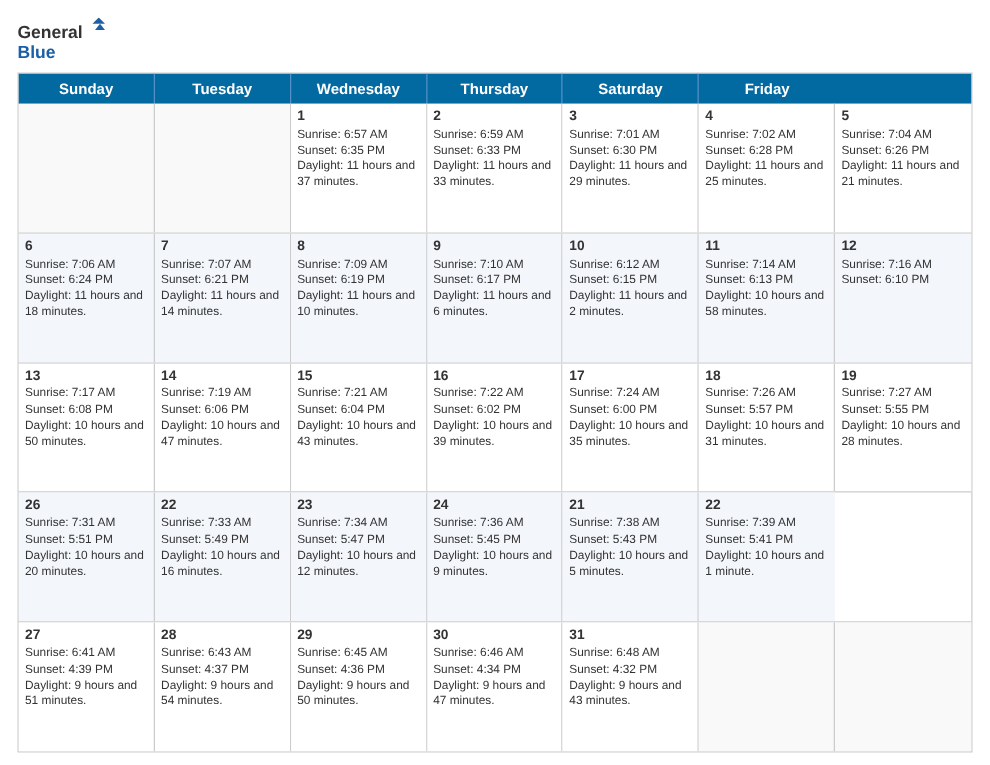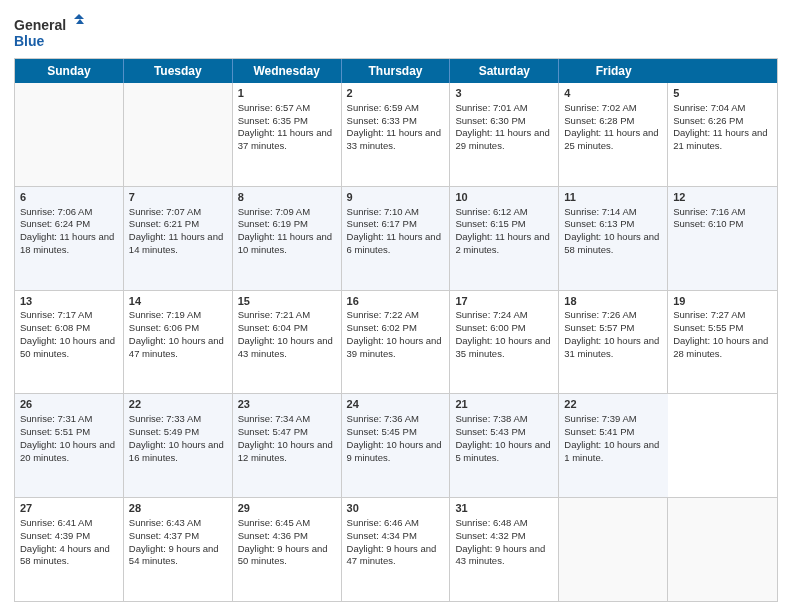--- a/index.html
+++ b/index.html
@@ -150,21 +150,21 @@
         </div>
         <div class="cal-row">
           <div class="cal-cell"><span class="day-num">26</span><span>Sunrise: 7:31 AM</span><br><span>Sunset: 5:51 PM</span><br><span>Daylight: 10 hours and 20 minutes.</span></div>
           <div class="cal-cell"><span class="day-num">22</span><span>Sunrise: 7:33 AM</span><br><span>Sunset: 5:49 PM</span><br><span>Daylight: 10 hours and 16 minutes.</span></div>
           <div class="cal-cell"><span class="day-num">23</span><span>Sunrise: 7:34 AM</span><br><span>Sunset: 5:47 PM</span><br><span>Daylight: 10 hours and 12 minutes.</span></div>
           <div class="cal-cell"><span class="day-num">24</span><span>Sunrise: 7:36 AM</span><br><span>Sunset: 5:45 PM</span><br><span>Daylight: 10 hours and 9 minutes.</span></div>
           <div class="cal-cell"><span class="day-num">21</span><span>Sunrise: 7:38 AM</span><br><span>Sunset: 5:43 PM</span><br><span>Daylight: 10 hours and 5 minutes.</span></div>
           <div class="cal-cell"><span class="day-num">22</span><span>Sunrise: 7:39 AM</span><br><span>Sunset: 5:41 PM</span><br><span>Daylight: 10 hours and 1 minute.</span></div>
         </div>
         <div class="cal-row">
-          <div class="cal-cell"><span class="day-num">27</span><span>Sunrise: 6:41 AM</span><br><span>Sunset: 4:39 PM</span><br><span>Daylight: 4 hours and 58 minutes.</span></div>
+          <div class="cal-cell"><span class="day-num">27</span><span>Sunrise: 6:41 AM</span><br><span>Sunset: 4:39 PM</span><br><span>Daylight: 9 hours and 51 minutes.</span></div>
           <div class="cal-cell"><span class="day-num">28</span><span>Sunrise: 6:43 AM</span><br><span>Sunset: 4:37 PM</span><br><span>Daylight: 9 hours and 54 minutes.</span></div>
           <div class="cal-cell"><span class="day-num">29</span><span>Sunrise: 6:45 AM</span><br><span>Sunset: 4:36 PM</span><br><span>Daylight: 9 hours and 50 minutes.</span></div>
           <div class="cal-cell"><span class="day-num">30</span><span>Sunrise: 6:46 AM</span><br><span>Sunset: 4:34 PM</span><br><span>Daylight: 9 hours and 47 minutes.</span></div>
           <div class="cal-cell"><span class="day-num">31</span><span>Sunrise: 6:48 AM</span><br><span>Sunset: 4:32 PM</span><br><span>Daylight: 9 hours and 43 minutes.</span></div>
           <div class="cal-cell empty"></div>
           <div class="cal-cell empty"></div>
         </div>
       </div>
   </div>
 </div>

